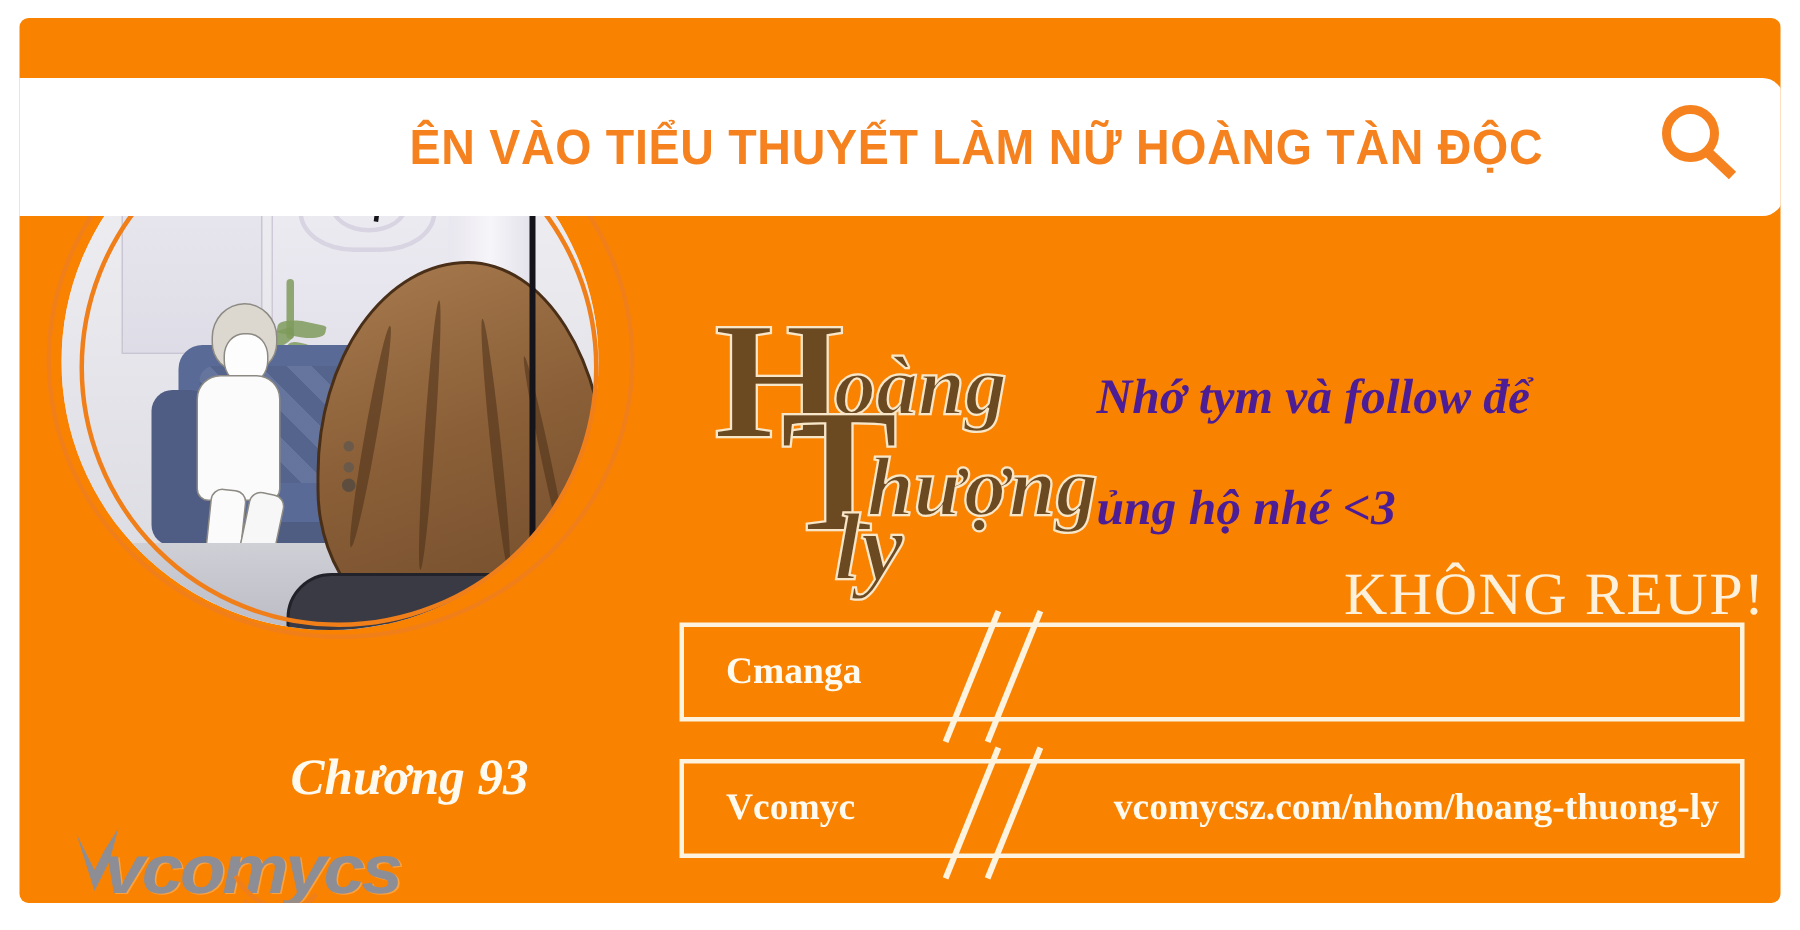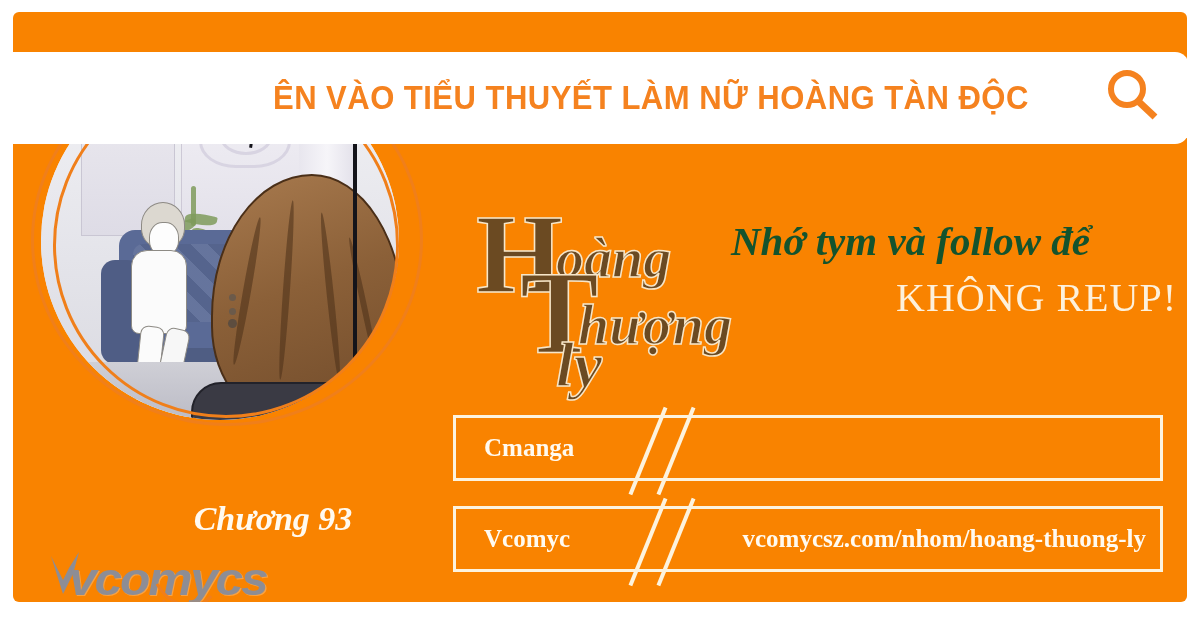--- a/index.html
+++ b/index.html
@@ -97,21 +97,21 @@
   #gl-h{left:8px;top:4px;font-size:112px;line-height:100px;}
   #gl-hoang{left:68px;top:26px;font-size:56px;font-style:italic;padding-left:20px;}
   #gl-t{left:52px;top:62px;font-size:118px;line-height:104px;}
   #gl-thuong{left:110px;top:93px;font-size:56px;font-style:italic;}
   #gl-y{left:88px;top:128px;font-size:64px;font-style:italic;}
 
   
   #notes{position:absolute;left:718px;top:204px;width:460px;color:#fdf6e6;}
   .note-line{
     font-family:"Liberation Serif",serif;font-weight:bold;font-style:italic;
-    font-size:41px;line-height:50px;color:#14532d;white-space:nowrap;
+    font-size:33px;line-height:50px;color:#4c1d95;white-space:nowrap;margin-top:24px;
   }
   #note-caps{
     font-family:"Liberation Serif",serif;font-size:40px;line-height:52px;
     color:#fdf1dc;letter-spacing:1px;text-align:right;padding-right:14px;margin-top:6px;
   }
 
   
   .credit-row{
     position:absolute;left:440px;width:710px;height:66px;
     border:3px solid #fdf3de;box-sizing:border-box;
@@ -215,20 +215,21 @@
     <div id="group-logo">
       <span class="gl" id="gl-h">H</span>
       <span class="gl" id="gl-hoang">oàng</span>
       <span class="gl" id="gl-t">T</span>
       <span class="gl" id="gl-thuong">hượng</span>
       <span class="gl" id="gl-y">ly</span>
     </div>
 
     <div id="notes">
       <div class="note-line">Nhớ tym và follow để</div>
+      <div class="note-line">ủng hộ nhé &lt;3</div>
       <div id="note-caps">KHÔNG REUP!</div>
     </div>
 
     <div class="credit-row" id="credit-row-1">
       <span class="credit-name">Cmanga</span>
       <span class="slash s1"></span>
       <span class="slash s2"></span>
     </div>
 
     <div class="credit-row" id="credit-row-2">

